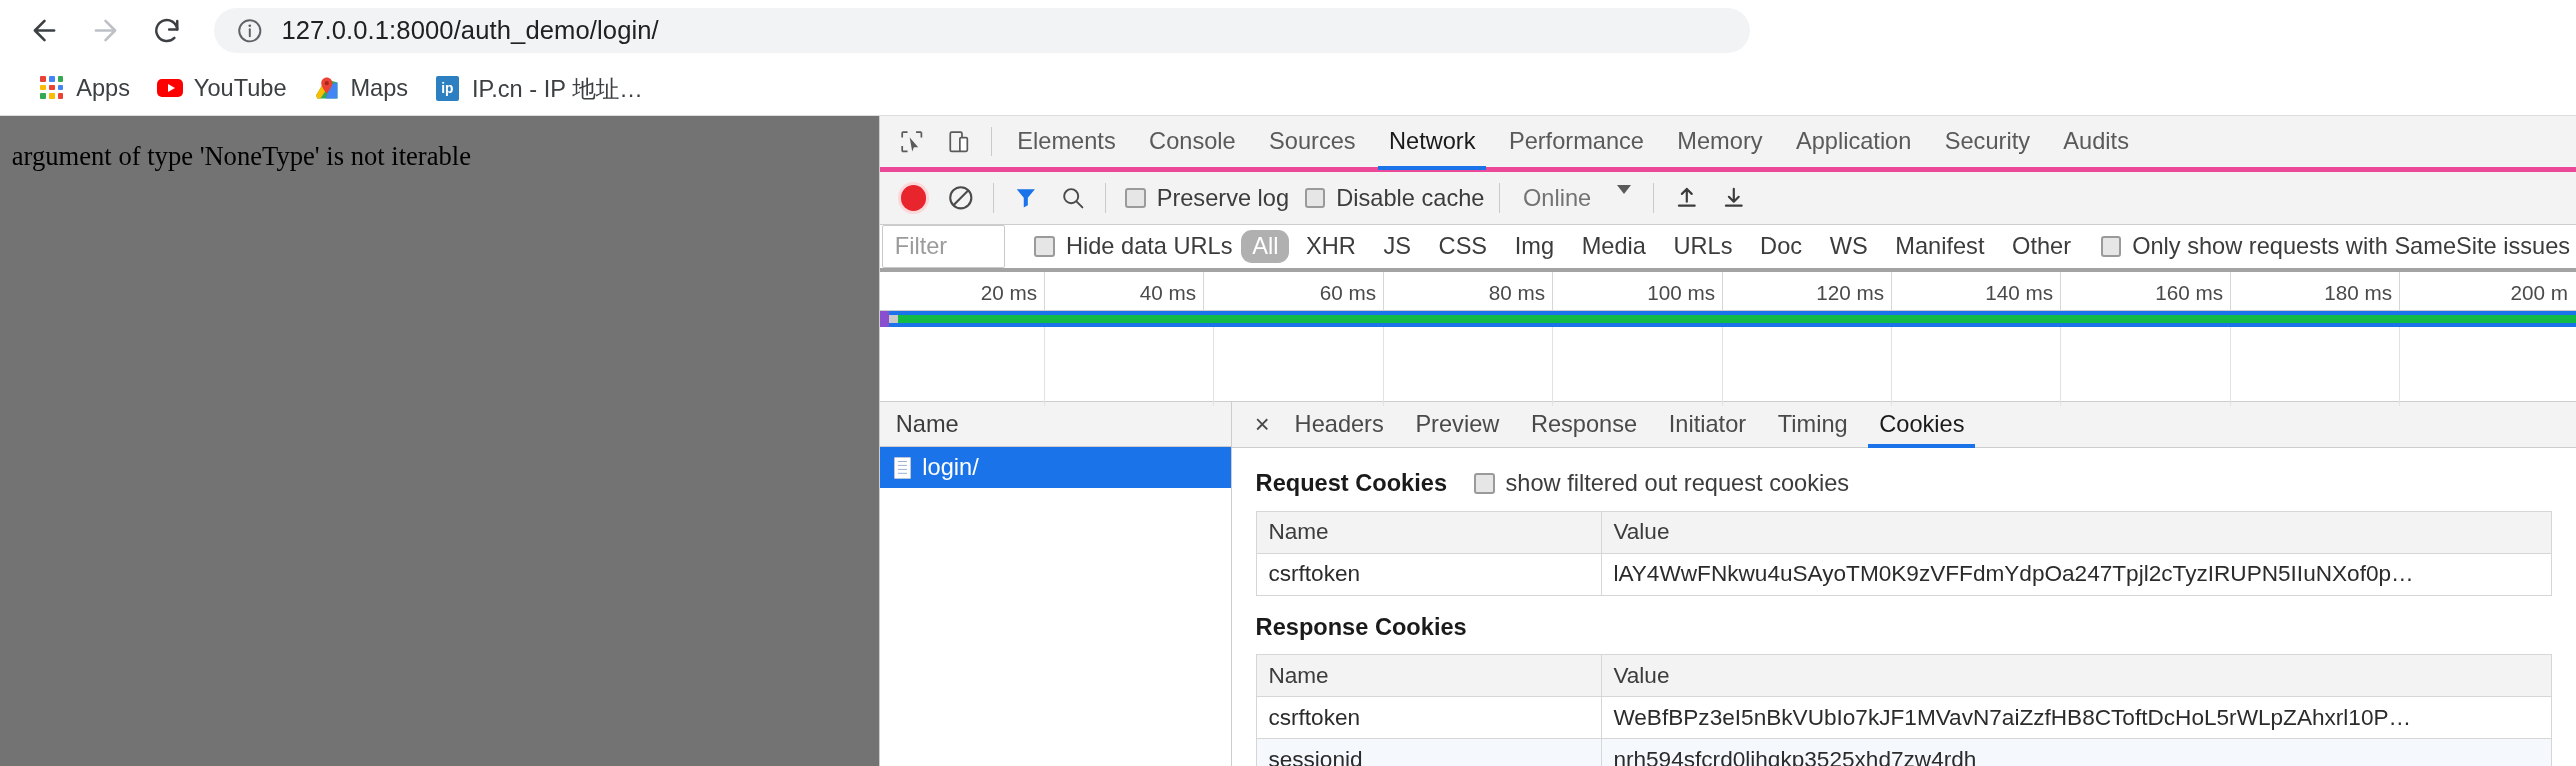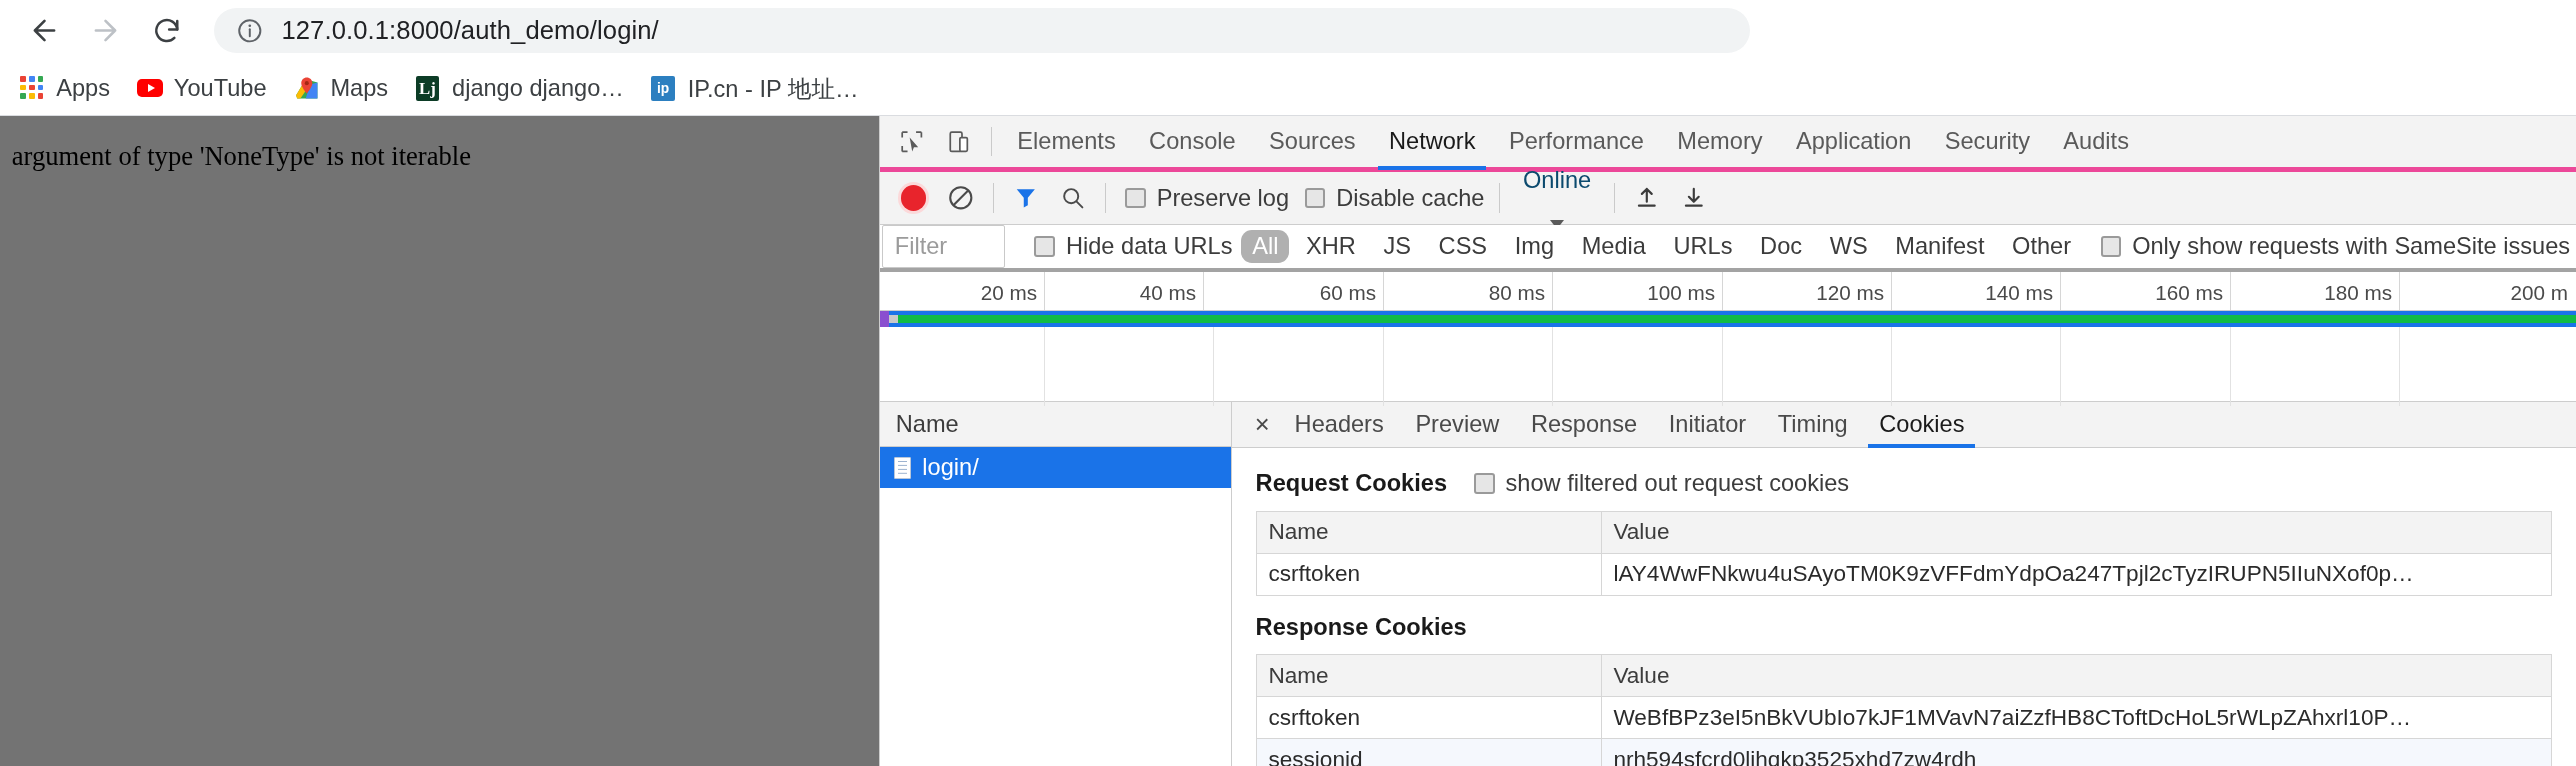--- a/index.html
+++ b/index.html
@@ -39,21 +39,21 @@
   }
   #omnibox .info-icon { flex: none; margin-right: 17.7px; display:flex; }
   #omnibox-url {
     font-size: 25.6px; color: #202124; letter-spacing: 0.1px;
     white-space: nowrap; overflow: hidden;
   }
 
   
   #bookmarks-bar {
     display: flex; align-items: center; height: 55px;
-    padding-left: 8px; gap: 3.9px;
+    padding-left: 28px; gap: 3.9px;
   }
   .bookmark {
     display: flex; align-items: center;
     height: 43px; padding: 0 11.8px; border-radius: 5.9px;
     gap: 10.8px;
   }
   .bookmark-label {
     font-size: 23.6px; color: #3c4043; white-space: nowrap;
   }
   .bm-icon { width: 25.6px; height: 25.6px; flex: none; position: relative; }
@@ -132,22 +132,22 @@
     background: #f3f3f3; padding-left: 9.8px;
   }
   .record-dot { width: 25.6px; height: 25.6px; border-radius: 50%; background: #e8242c; box-shadow: 0 0 0 3px #fbd9da; }
   .tb-label { font-size: 23.6px; color: #3c3c3c; white-space: nowrap; }
   .cbox {
     width: 20.7px; height: 20.7px; border: 2px solid #9a9a9a; background: #e6e6e6;
     border-radius: 3px; flex: none;
   }
   .cb-group { display: flex; align-items: center; gap: 10.8px; margin: 0 5.9px 0 9.8px; }
   #throttle-select {
-    display: flex; align-items: center; gap: 25.6px;
-    font-size: 23.6px; color: #0c4a6e; margin: 0 13.8px; white-space: nowrap; flex-direction: column;
+    display: flex; gap: 25.6px;
+    font-size: 23.6px; color: #737373; margin: 0 13.8px; white-space: nowrap;
   }
   .caret-dn { width: 0; height: 0; border-left: 7.9px solid transparent; border-right: 7.9px solid transparent; border-top: 9.8px solid #5a5a5a; }
 
   
   #dt-filterbar {
     height: 47px; border-bottom: 4px solid #a3a3a3; background: #ffffff;
   }
   #filter-input {
     width: 291px; height: 43px; margin: 0 0 0 2px;
     border: 1px solid #c9c9c9; border-radius: 2px;
@@ -310,26 +310,20 @@
           <path d="M2 18 L11 3 L22 6 L22 21 L3 21 Z" fill="#34a853"></path>
           <path d="M2 18 L11 3 L15 8 L6 21 L3 21 Z" fill="#fbbc05"></path>
           <path d="M15 8 L22 6 L22 21 L11 21 Z" fill="#4285f4"></path>
           <path d="M12 1.5c-2.9 0-5.2 2.3-5.2 5.2 0 3.9 5.2 9.6 5.2 9.6s5.2-5.7 5.2-9.6c0-2.9-2.3-5.2-5.2-5.2z" fill="#ea4335"></path>
           <circle cx="12" cy="6.7" r="1.9" fill="#a52714"></circle>
         </svg>
       </span>
       <span class="bookmark-label">Maps</span>
     </div>
 
-    <div class="bookmark">
-      <span class="bm-icon">
-          <span class="dj">Lj</span>
-        </span>
-      <span class="bookmark-label">django django…</span>
-    </div>
 
     <div class="bookmark">
       <span class="bm-icon">
           <span class="ipico">ip</span>
         </span>
       <span class="bookmark-label">IP.cn - IP 地址…</span>
     </div>
   </div>
 
   <div id="chrome-divider"></div>

